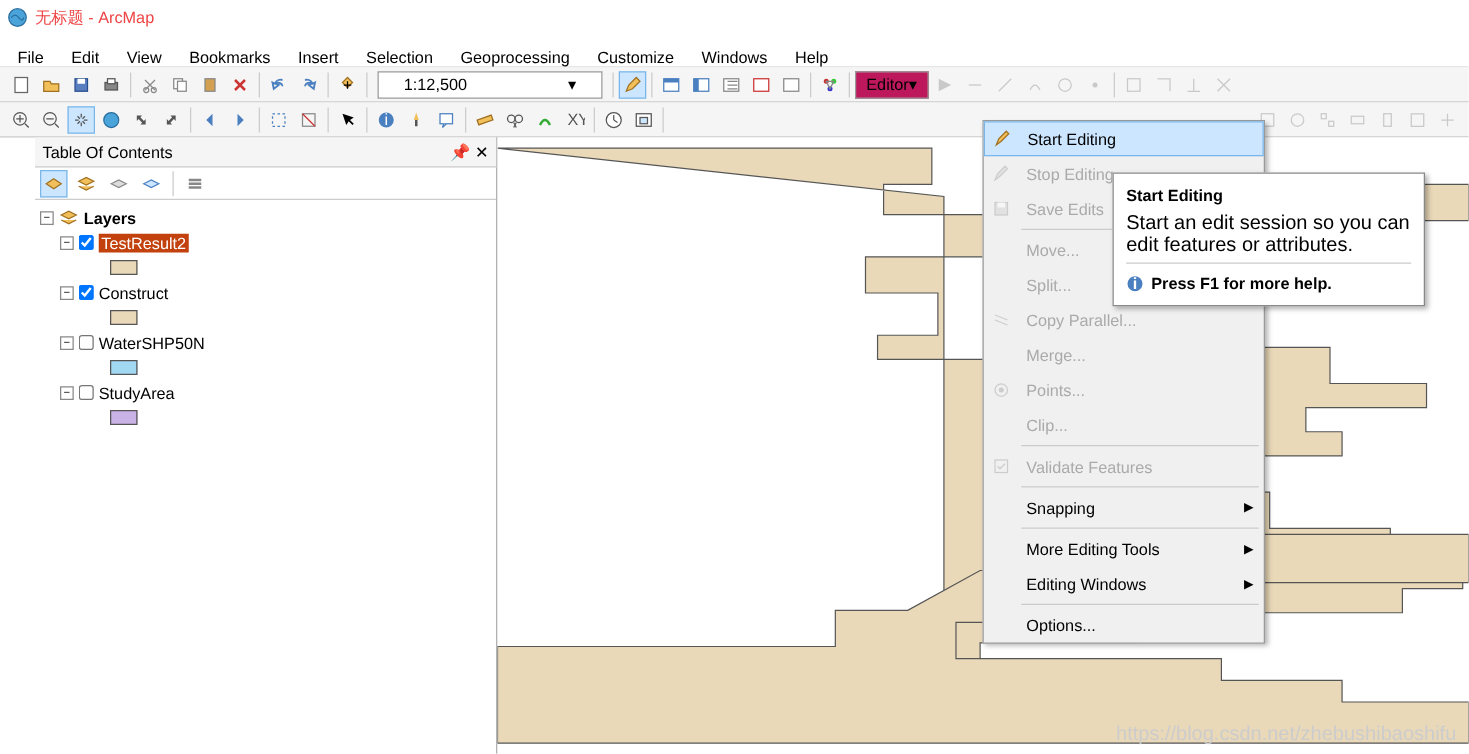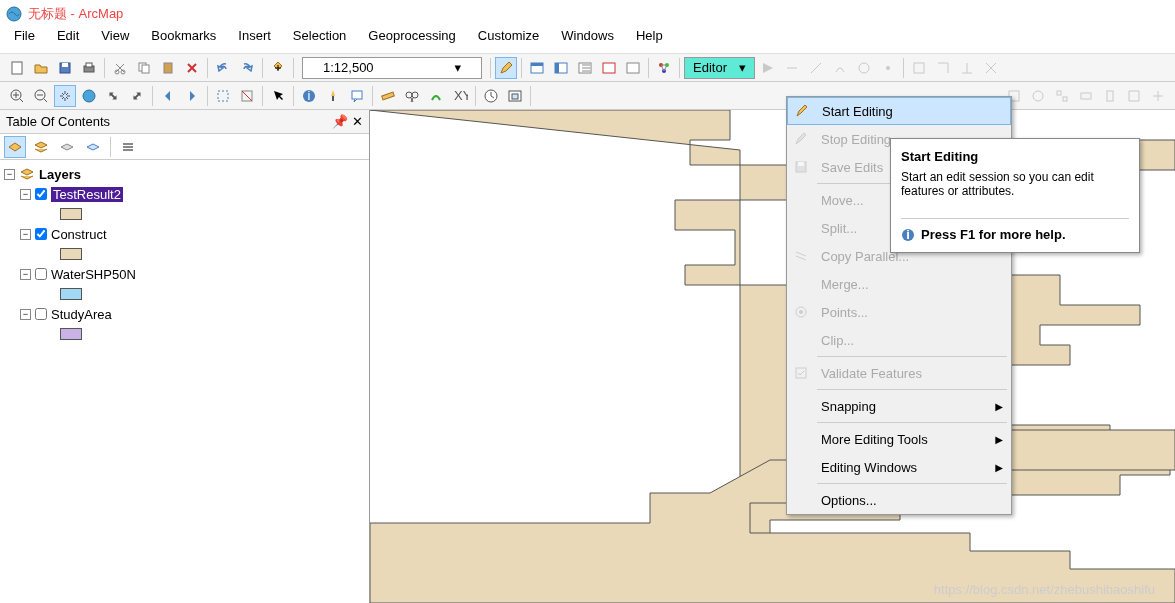--- a/index.html
+++ b/index.html
@@ -1,54 +1,54 @@
 <!DOCTYPE html>
 <html><head>
 <meta charset="utf-8">
 <style>
 * { box-sizing: border-box; margin: 0; padding: 0; font-family: "Segoe UI", Tahoma, sans-serif; font-size: 13px; }
 body { background: #fff; width: 1175px; height: 603px; overflow: hidden; position: relative; }
 .titlebar { height: 28px; display: flex; align-items: center; padding: 0 6px; background: #fff; }
 .app-icon { width: 16px; height: 16px; margin-right: 6px; }
 .title-text { color: #ef4444; }
-.menubar { height: 26px; display: flex; align-items: flex-start; padding: 0 14px; gap: 22px; background: #fff; border-bottom: 1px solid #e0e0e0; }
+.menubar { height: 26px; display: flex; align-items: flex-end; padding: 0 14px; gap: 22px; background: #fff; border-bottom: 1px solid #e0e0e0; }
 .menubar span { cursor: default; }
 .toolbar { height: 28px; display: flex; align-items: center; padding: 2px 6px; gap: 2px; border-bottom: 1px solid #ccc; background: #f5f5f5; }
 .tbtn { width: 22px; height: 22px; display: flex; align-items: center; justify-content: center; border: 1px solid transparent; background: transparent; }
 .tsep { width: 1px; height: 20px; background: #ccc; margin: 0 2px; }
 .scale-box { width: 180px; height: 22px; border: 1px solid #999; background: #fff; padding: 0 20px; display: flex; align-items: center; justify-content: space-between; margin: 0 4px; }
-.editor-btn { height: 22px; padding: 0 8px; border: 1px solid #999; background: #5eead4; display: flex; align-items: center; gap: 12px; }
-.main { display: flex; height: calc(603px - 28px - 26px - 28px - 28px); }
+.editor-btn { height: 22px; padding: 0 8px; border: 1px solid #999; background: #be185d; display: flex; align-items: center; gap: 0; }
+.main { display: flex; height: calc(603px - 28px - 26px - 28px - 28px); padding-left: 28px; }
 .toc { width: 370px; border-right: 1px solid #999; display: flex; flex-direction: column; }
 .toc-header { height: 24px; display: flex; align-items: center; justify-content: space-between; padding: 0 6px; border-bottom: 1px solid #ccc; background: #f5f5f5; }
 .toc-header-icons { display: flex; gap: 4px; }
 .toc-toolbar { height: 26px; display: flex; align-items: center; padding: 2px 4px; gap: 4px; border-bottom: 1px solid #ccc; }
 .toc-tree { flex: 1; padding: 4px; overflow: auto; }
 .tree-row { display: flex; align-items: center; height: 20px; gap: 4px; }
 .tree-indent1 { padding-left: 16px; }
 .tree-indent3 { padding-left: 56px; }
 .exp { width: 11px; height: 11px; border: 1px solid #888; font-size: 9px; line-height: 9px; text-align: center; cursor: default; }
 .chk { width: 12px; height: 12px; }
-.sel { background: #4c1d95; color: #fff; padding: 0 2px; }
+.sel { background: #c2410c; color: #fff; padding: 0 2px; }
 .swatch { width: 22px; height: 12px; border: 1px solid #555; }
 .mapview { flex: 1; position: relative; background: #fff; }
 .mapview svg { width: 100%; height: 100%; }
 .dropdown { position: absolute; top: 96px; left: 786px; width: 226px; background: #f0f0f0; border: 1px solid #999; box-shadow: 2px 2px 4px rgba(0,0,0,0.3); z-index: 10; }
 .dd-item { height: 28px; display: flex; align-items: center; padding: 0 8px 0 4px; gap: 10px; }
 .dd-item.hl { background: #cde6ff; border: 1px solid #7ab7e8; }
 .dd-item.disabled { color: #aaa; }
 .dd-icon { width: 20px; display: flex; justify-content: center; color: #888; }
 .dd-item.disabled .dd-icon svg { opacity: 0.4; }
 .dd-sep { height: 1px; background: #ccc; margin: 2px 4px 2px 30px; }
 .dd-arrow { margin-left: auto; font-size: 10px; }
 .tooltip { position: absolute; top: 138px; left: 890px; width: 250px; background: #fff; border: 1px solid #888; box-shadow: 2px 2px 4px rgba(0,0,0,0.3); padding: 10px; z-index: 20; }
 .tooltip h4 { font-weight: bold; margin-bottom: 6px; font-size: 13px; }
-.tooltip p { font-size: 12px; margin-bottom: 20px; }
+.tooltip p { font-size: 16px; margin-bottom: 4px; }
 .tooltip-help { display: flex; align-items: center; gap: 6px; border-top: 1px solid #ccc; padding-top: 8px; font-weight: bold; font-size: 12px; }
-.watermark { position: absolute; bottom: 6px; right: 20px; color: #ccc; font-size: 13px; z-index: 5; }
+.watermark { position: absolute; bottom: 6px; right: 10px; color: #ccc; font-size: 16px; z-index: 5; }
 svg { display: block; }
 </style>
 </head>
 <body>
 
 <div class="titlebar">
   <span class="app-icon">
     <svg viewBox="0 0 16 16">
         <circle cx="8" cy="8" r="7" fill="#4aa3d9" stroke="#2a6fa0"></circle>
         <path d="M3 8 Q6 4 9 8 T13 8" stroke="#2a6fa0" fill="none"></path>

